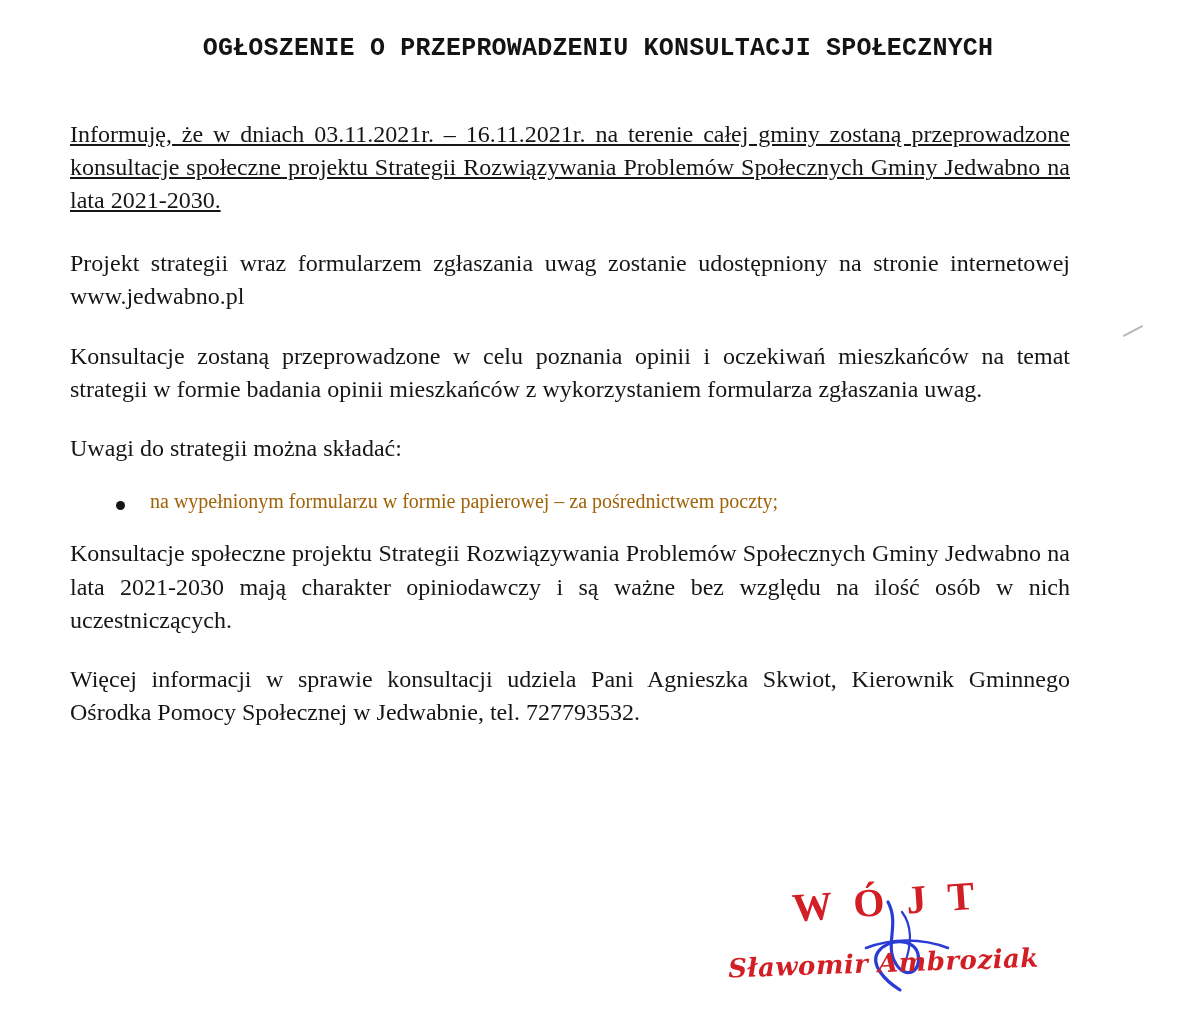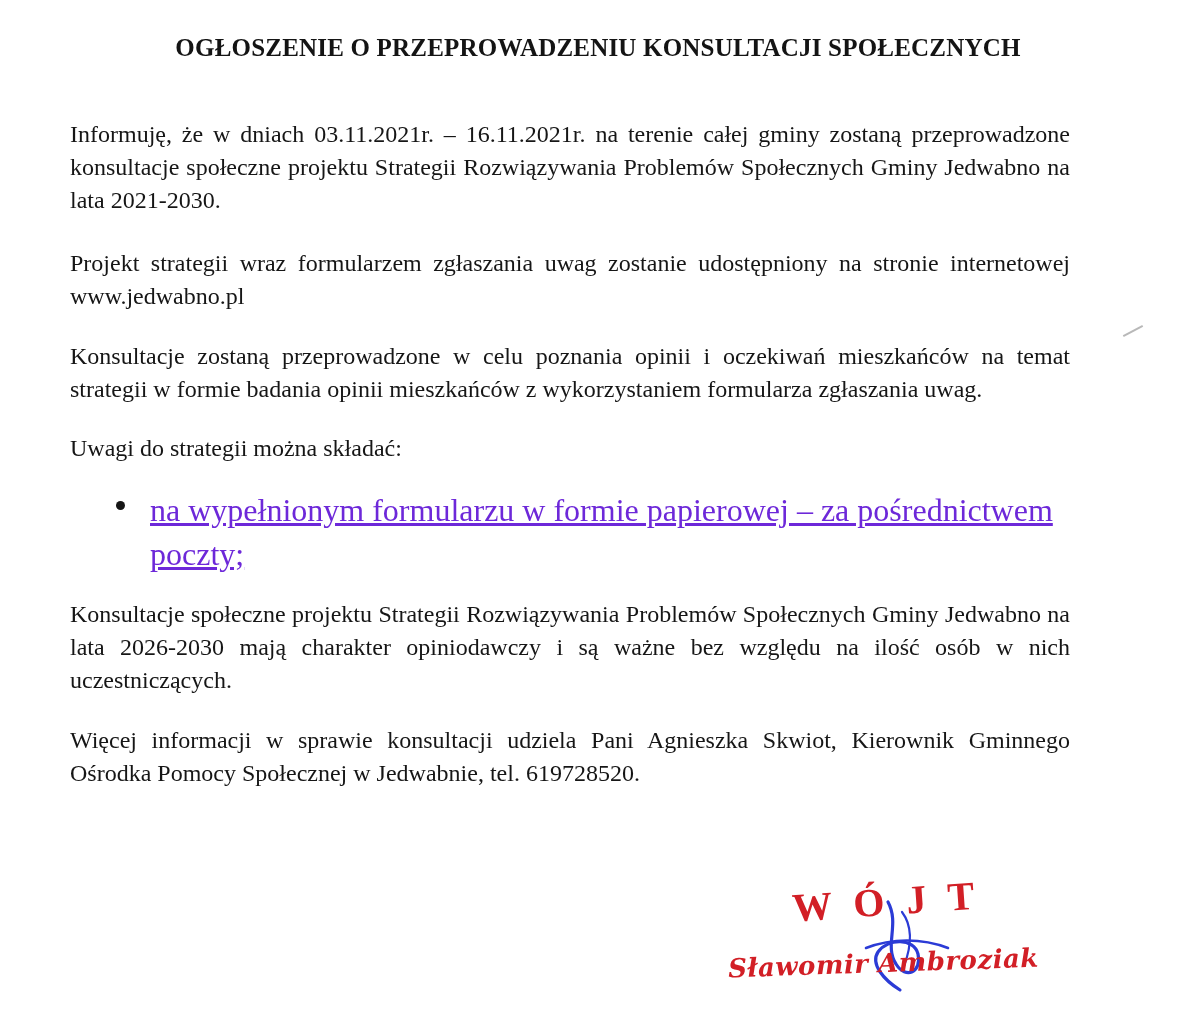--- a/index.html
+++ b/index.html
@@ -25,60 +25,61 @@
   .doc-title {
     position: absolute;
     top: 34px;
     left: 0;
     width: 100%;
     text-align: center;
     font-weight: bold;
     font-size: 25px;
     letter-spacing: 0.2px;
     color: #141414;
+    font-family: Liberation Mono, monospace;
   }
 
   .body-block {
     position: absolute;
     left: 70px;
     width: 1000px;
     top: 118px;
   }
 
   p.para {
     margin: 0 0 26px 0;
     font-size: 24px;
     line-height: 1.38;
     text-align: justify;
     text-justify: inter-word;
     color: #161616;
   }
 
   p.para.lead {
     margin-bottom: 30px;
+    text-decoration: underline;
   }
 
   p.para.no-justify {
     text-align: left;
   }
 
   ul.bullets {
     margin: 4px 0 22px 0;
     padding-left: 72px;
     list-style: none;
   }
 
   ul.bullets li {
     position: relative;
-    font-size: 32px;
+    font-size: 20px;
     line-height: 1.38;
     margin-bottom: 4px;
     padding-left: 8px;
-    color: #6d28d9;
-    text-decoration: underline;
+    color: #a16207;
   }
 
   ul.bullets li::before {
     content: "";
     position: absolute;
     left: -26px;
     top: 13px;
     width: 9px;
     height: 9px;
     border-radius: 50%;
@@ -152,23 +153,23 @@
     <p class="para">Projekt strategii wraz formularzem zgłaszania uwag zostanie udostępniony na stronie internetowej  www.jedwabno.pl</p>
 
     <p class="para">Konsultacje zostaną przeprowadzone w celu poznania opinii i oczekiwań mieszkańców na temat strategii w formie badania opinii mieszkańców z wykorzystaniem formularza zgłaszania uwag.</p>
 
     <p class="para no-justify" style="margin-bottom:23px">Uwagi do strategii można składać:</p>
 
     <ul class="bullets">
       <li>na wypełnionym formularzu w formie papierowej – za pośrednictwem poczty;</li>
     </ul>
 
-    <p class="para">Konsultacje społeczne projektu Strategii Rozwiązywania Problemów Społecznych Gminy Jedwabno na lata 2026-2030  mają charakter opiniodawczy i są ważne bez względu na ilość osób w nich uczestniczących.</p>
+    <p class="para">Konsultacje społeczne projektu Strategii Rozwiązywania Problemów Społecznych Gminy Jedwabno na lata 2021-2030  mają charakter opiniodawczy i są ważne bez względu na ilość osób w nich uczestniczących.</p>
 
-    <p class="para">Więcej informacji w sprawie konsultacji udziela Pani Agnieszka Skwiot, Kierownik Gminnego Ośrodka Pomocy Społecznej w Jedwabnie, tel. 619728520.</p>
+    <p class="para">Więcej informacji w sprawie konsultacji udziela Pani Agnieszka Skwiot, Kierownik Gminnego Ośrodka Pomocy Społecznej w Jedwabnie, tel. 727793532.</p>
 
   </div>
 
   <div class="stray-mark"></div>
 
   <div class="signature">
     <div class="sig-wojt">W Ó J T</div>
 
     <svg class="sig-scribble" viewBox="0 0 120 110">
       <path d="M44 8 C 56 30, 40 52, 52 70 C 62 86, 78 78, 74 60 C 70 44, 44 44, 34 58 C 26 70, 40 86, 56 96" fill="none" stroke="#2b3bd6" stroke-width="3.2" stroke-linecap="round"></path>

